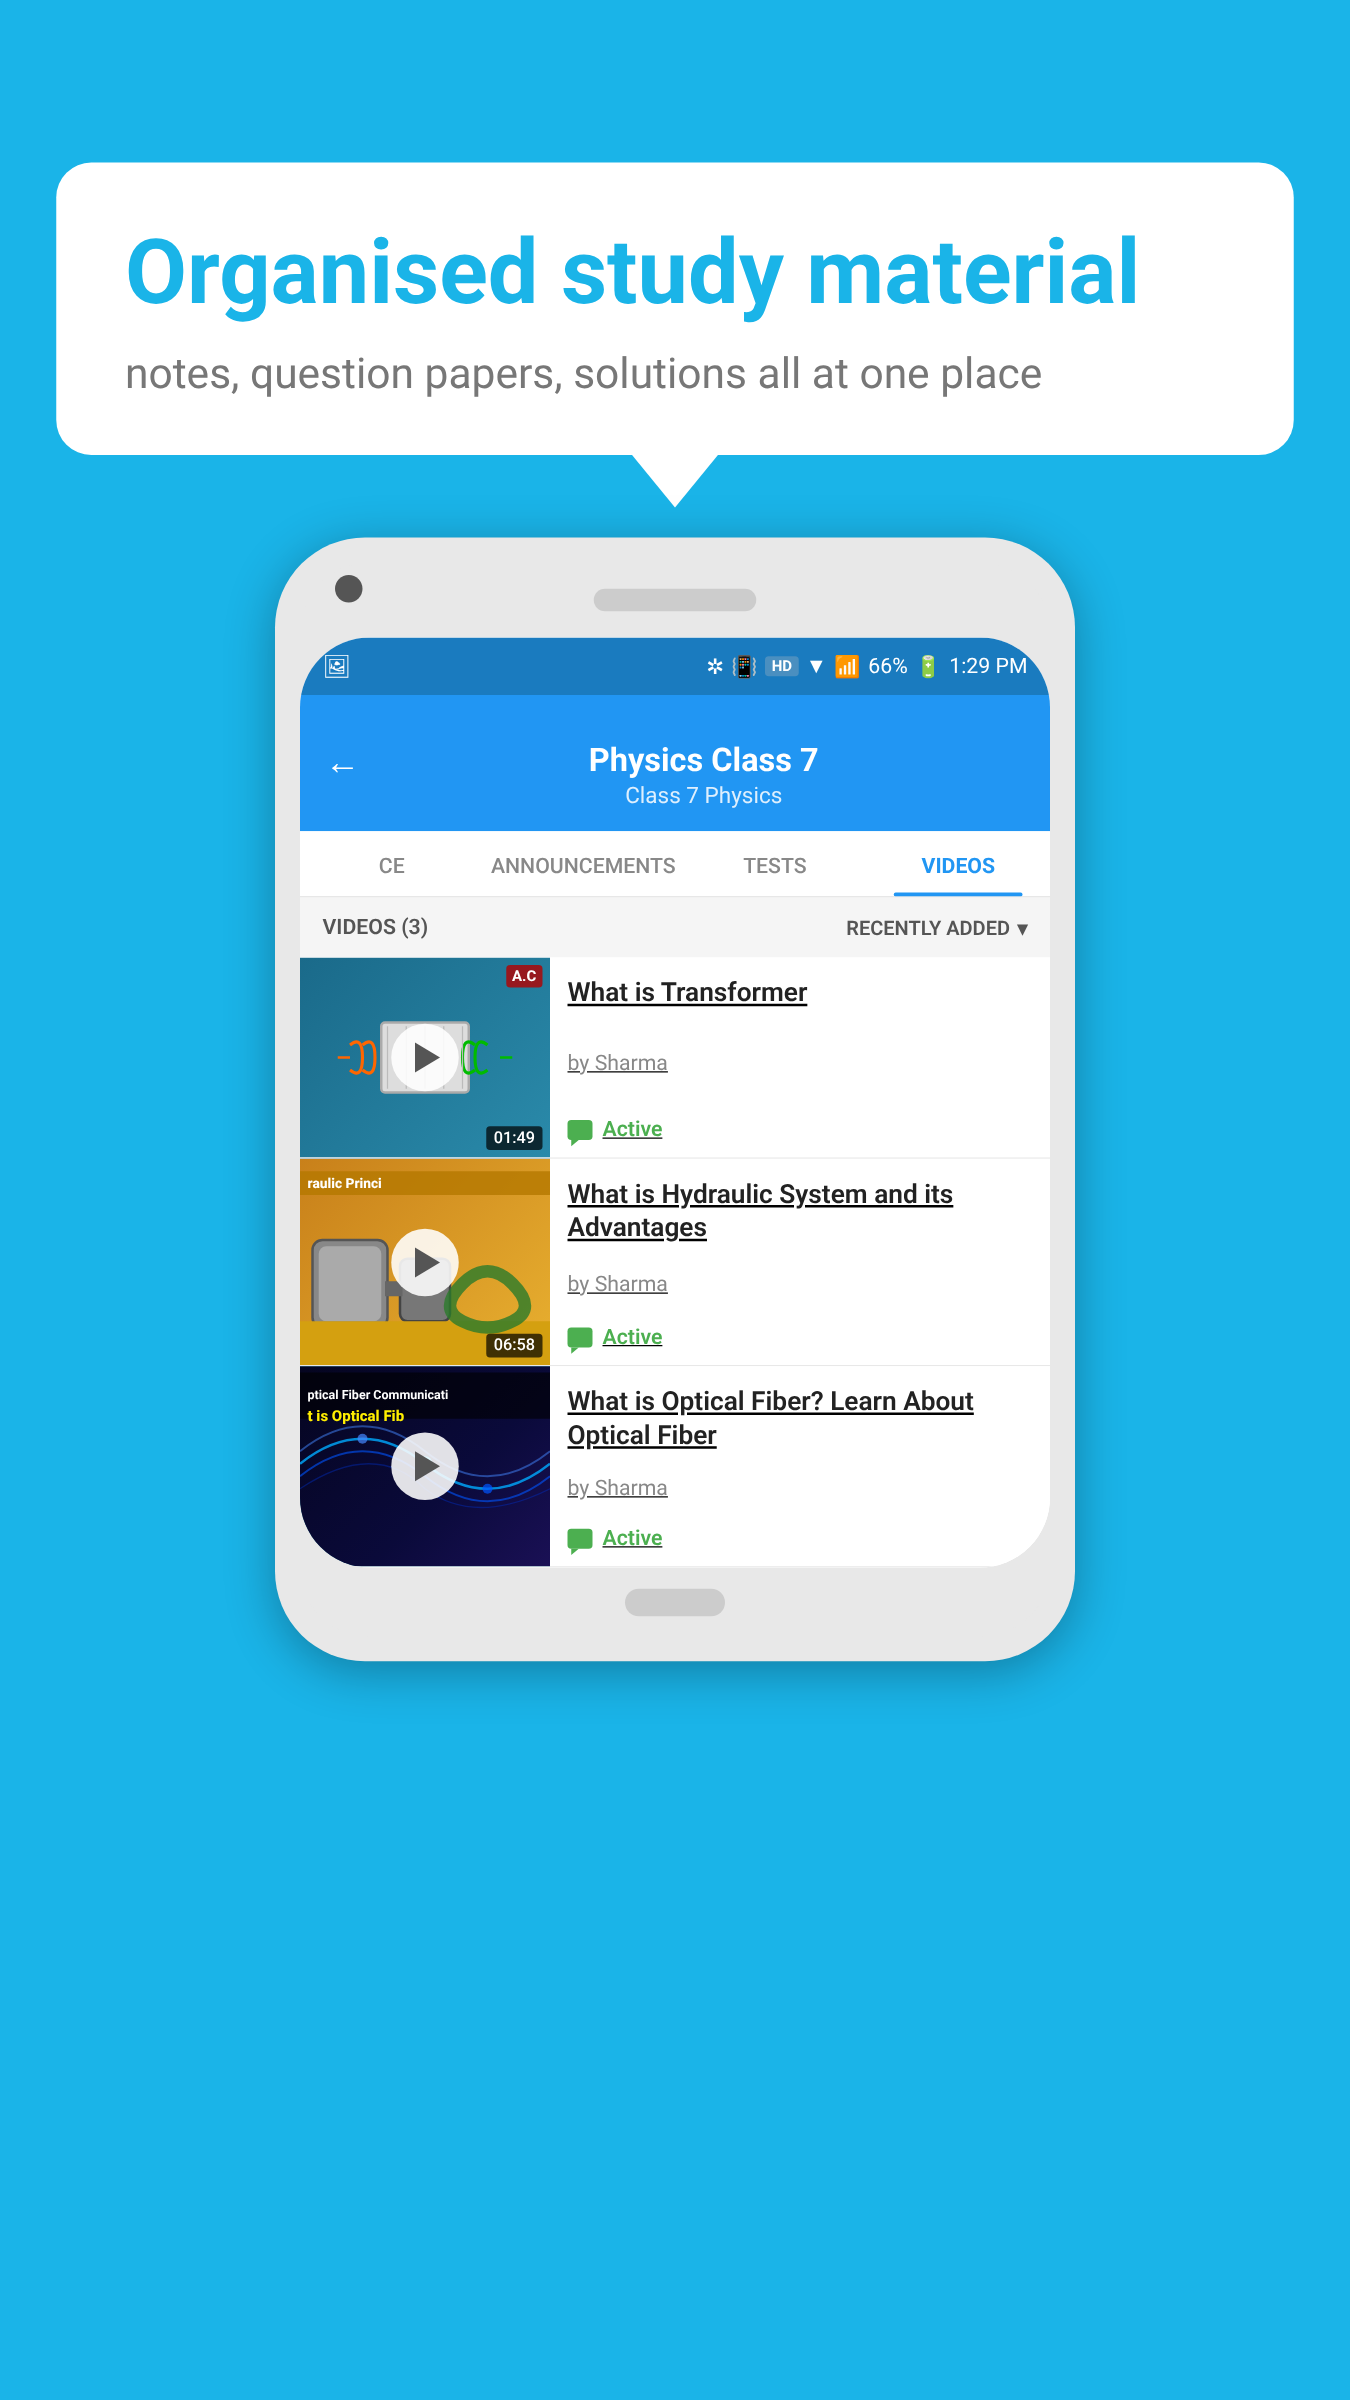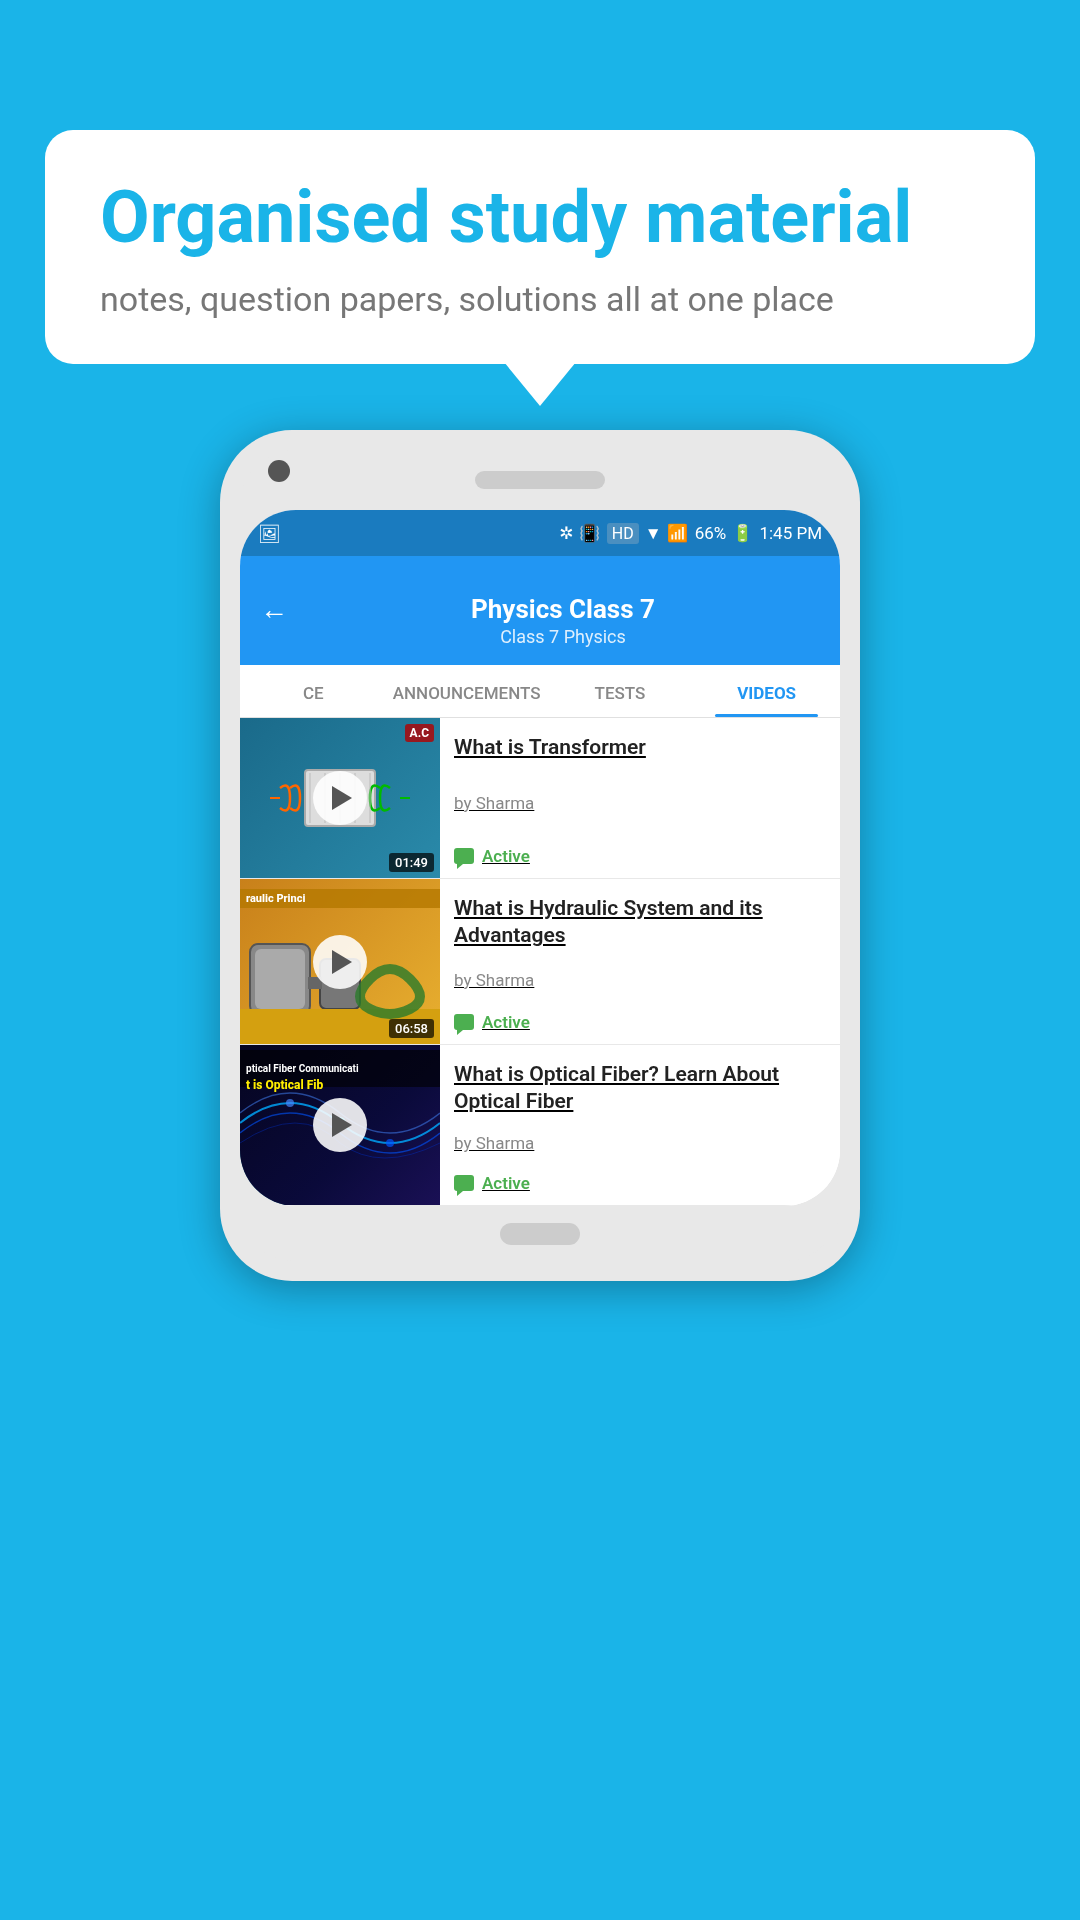--- a/index.html
+++ b/index.html
@@ -336,26 +336,26 @@
 
       <div class="phone-inner">
 
         <div class="status-bar">
           <div class="status-left">
             <span>🖼</span>
           </div>
           <div class="status-right">
             <span>✲</span>
             <span>📳</span>
-            <span style="background:#4a8fc0; padding:1px 5px; border-radius:3px; font-size:16px; font-weight:400;">HD</span>
+            <span style="background:#4a8fc0; padding:1px 5px; border-radius:3px; font-size:12px; font-weight:700;">HD</span>
             <span>▼</span>
             <span>📶</span>
             <span>66%</span>
             <span>🔋</span>
-            <span>1:45 PM</span>
+            <span>1:29 PM</span>
           </div>
         </div>
 
         <div class="app-header">
           <span class="back-arrow">←</span>
           <div class="header-text">
             <div class="header-title">Physics Class 7</div>
             <div class="header-breadcrumb">Class 7    Physics</div>
           </div>
         </div>
@@ -368,20 +368,27 @@
             <span>ANNOUNCEMENTS</span>
           </div>
           <div class="tab">
             <span>TESTS</span>
           </div>
           <div class="tab active">
             <span>VIDEOS</span>
           </div>
         </div>
 
+        <div class="list-header">
+          <span class="list-count">VIDEOS (3)</span>
+          <div class="sort-btn">
+            <span>RECENTLY ADDED</span>
+            <span>▾</span>
+          </div>
+        </div>
 
         <div class="video-item">
           <div class="video-thumb">
             <div class="thumb-bg-1" style="height:160px;">
 
               <svg width="140" height="100" viewBox="0 0 140 100">
 
                 <rect x="35" y="22" width="70" height="56" fill="#ddd" stroke="#aaa" stroke-width="2" rx="3"></rect>
 
                 <path d="M10,40 Q20,32 20,50 Q20,68 10,60" stroke="#ff6600" stroke-width="2.5" fill="none"></path>

